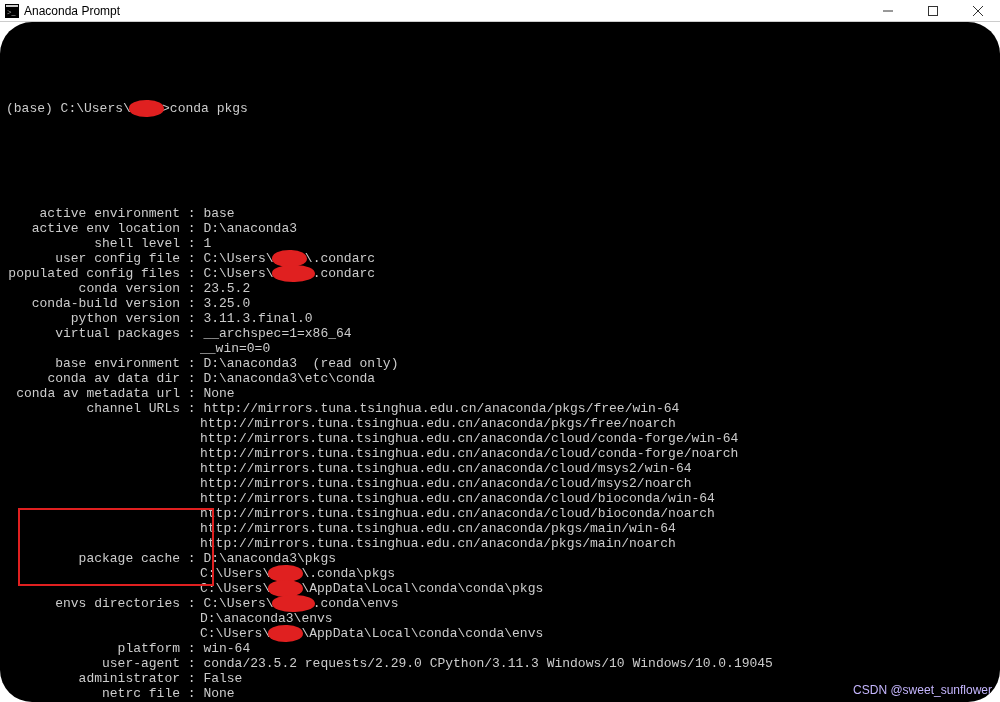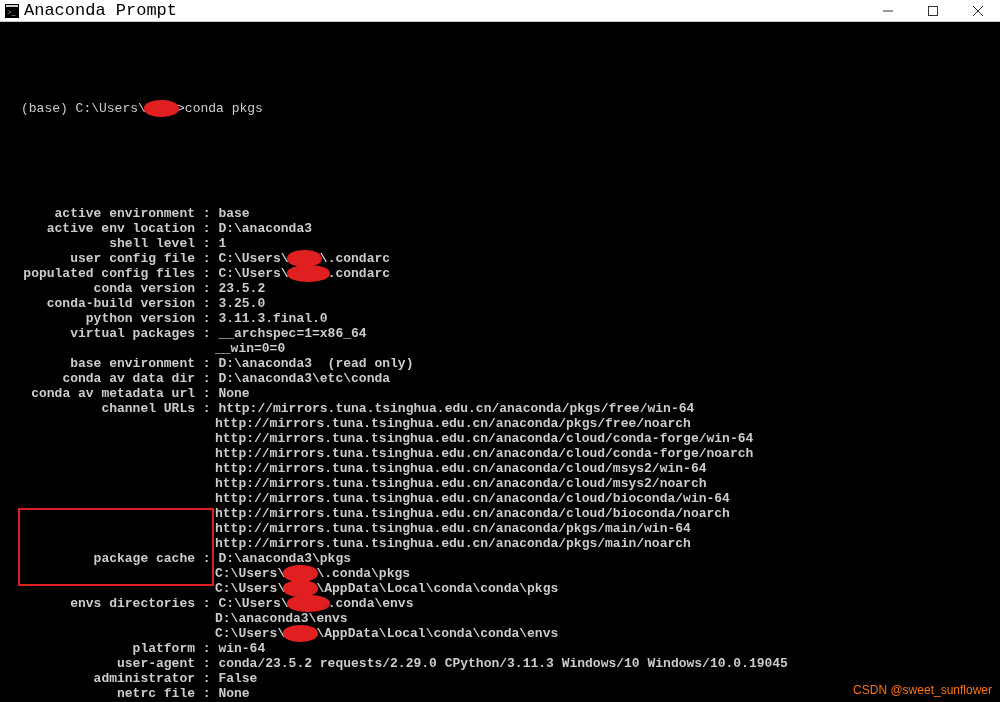--- a/index.html
+++ b/index.html
@@ -29,22 +29,22 @@
     .titlebar-icon {
       width: 16px;
       height: 16px;
       margin: 0 4px 0 4px;
       display: flex;
       align-items: center;
       justify-content: center;
     }
     .titlebar-icon svg { display: block; }
     .titlebar-title {
-      font-family: Liberation Mono, monospace;
-      font-size: 17px;
+      font-family: Liberation Sans, sans-serif;
+      font-size: 12px;
       color: #000;
       flex: 1;
     }
     .titlebar-buttons {
       display: flex;
       height: 100%;
     }
     .titlebar-btn {
       width: 45px;
       height: 100%;
@@ -53,25 +53,26 @@
       justify-content: center;
       font-family: 'Segoe UI', sans-serif;
       font-size: 10px;
       color: #333;
     }
     .terminal {
       flex: 1;
       background: #000;
       color: #ccc;
       font-size: 13px;
-      padding: 4px 21px;
+      padding: 4px 6px;
       line-height: 15px;
       white-space: pre;
       position: relative;
       overflow: hidden;
+      border-radius: 32px;
     }
     .prompt-line { display: flex; align-items: center; }
     .redact {
       display: inline-block;
       position: relative;
       vertical-align: middle;
     }
     .redact::before {
       content: '';
       position: absolute;
@@ -88,25 +89,25 @@
       pointer-events: none;
       left: 18px;
       top: 486px;
       width: 196px;
       height: 78px;
     }
     .watermark {
       position: absolute;
       right: 8px;
       bottom: 4px;
-      color: #f97316;
+      color: #c4b5fd;
       font-family: 'Segoe UI', Arial, sans-serif;
       font-size: 12px;
     }
-    .info-row { white-space: pre; font-weight: bold; }
+    .info-row { white-space: pre; }
     .kv-label {
       display: inline-block;
       width: 174px;
       text-align: right;
     }
     .sep { }
     .cont-indent {
       display: inline-block;
       width: 194px;
     }

